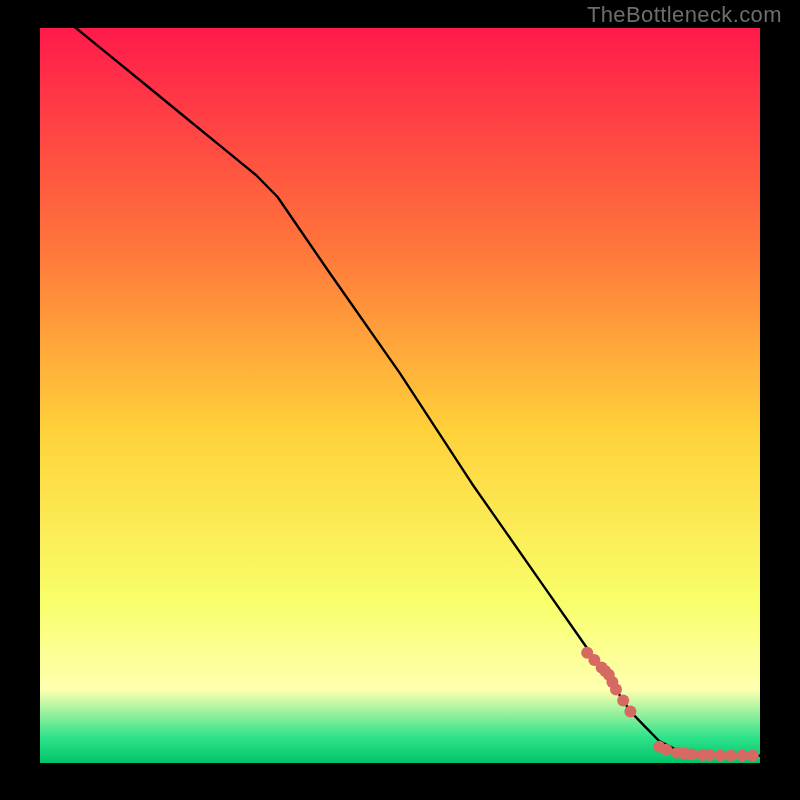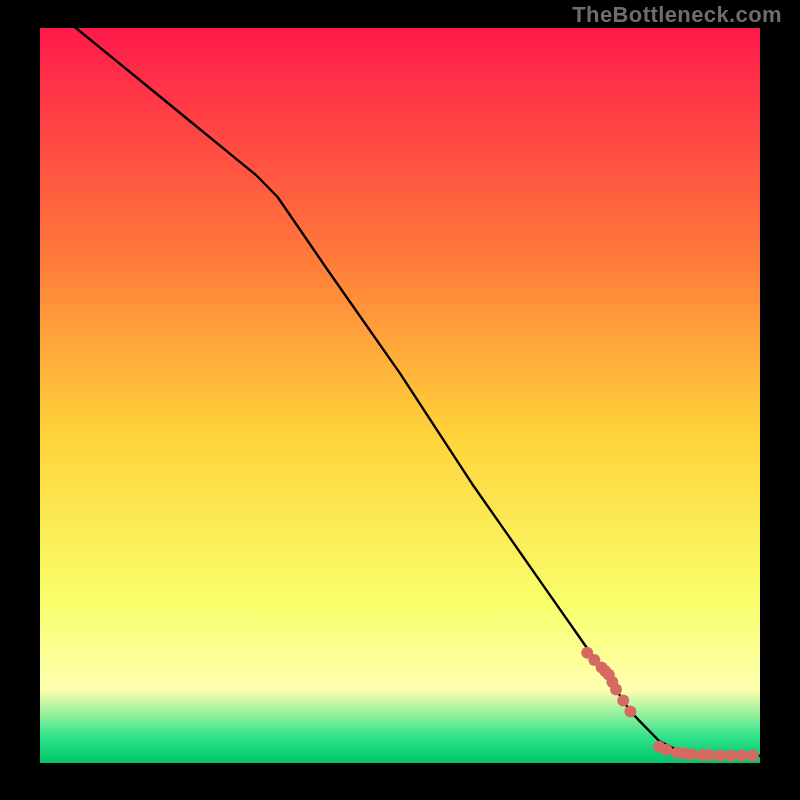--- a/index.html
+++ b/index.html
@@ -16,21 +16,21 @@
     width: 800px;
     height: 800px;
     background: #000;
   }
   .watermark {
     position: absolute;
     top: 2px;
     right: 18px;
     color: #6d6d6d;
     font-size: 22px;
-    font-weight: 700;
+    font-weight: 400;
     letter-spacing: 0.4px;
     z-index: 5;
     user-select: none;
     margin-left: 6px;
   }
   .plot {
     position: absolute;
     left: 40px;
     top: 28px;
     width: 720px;

